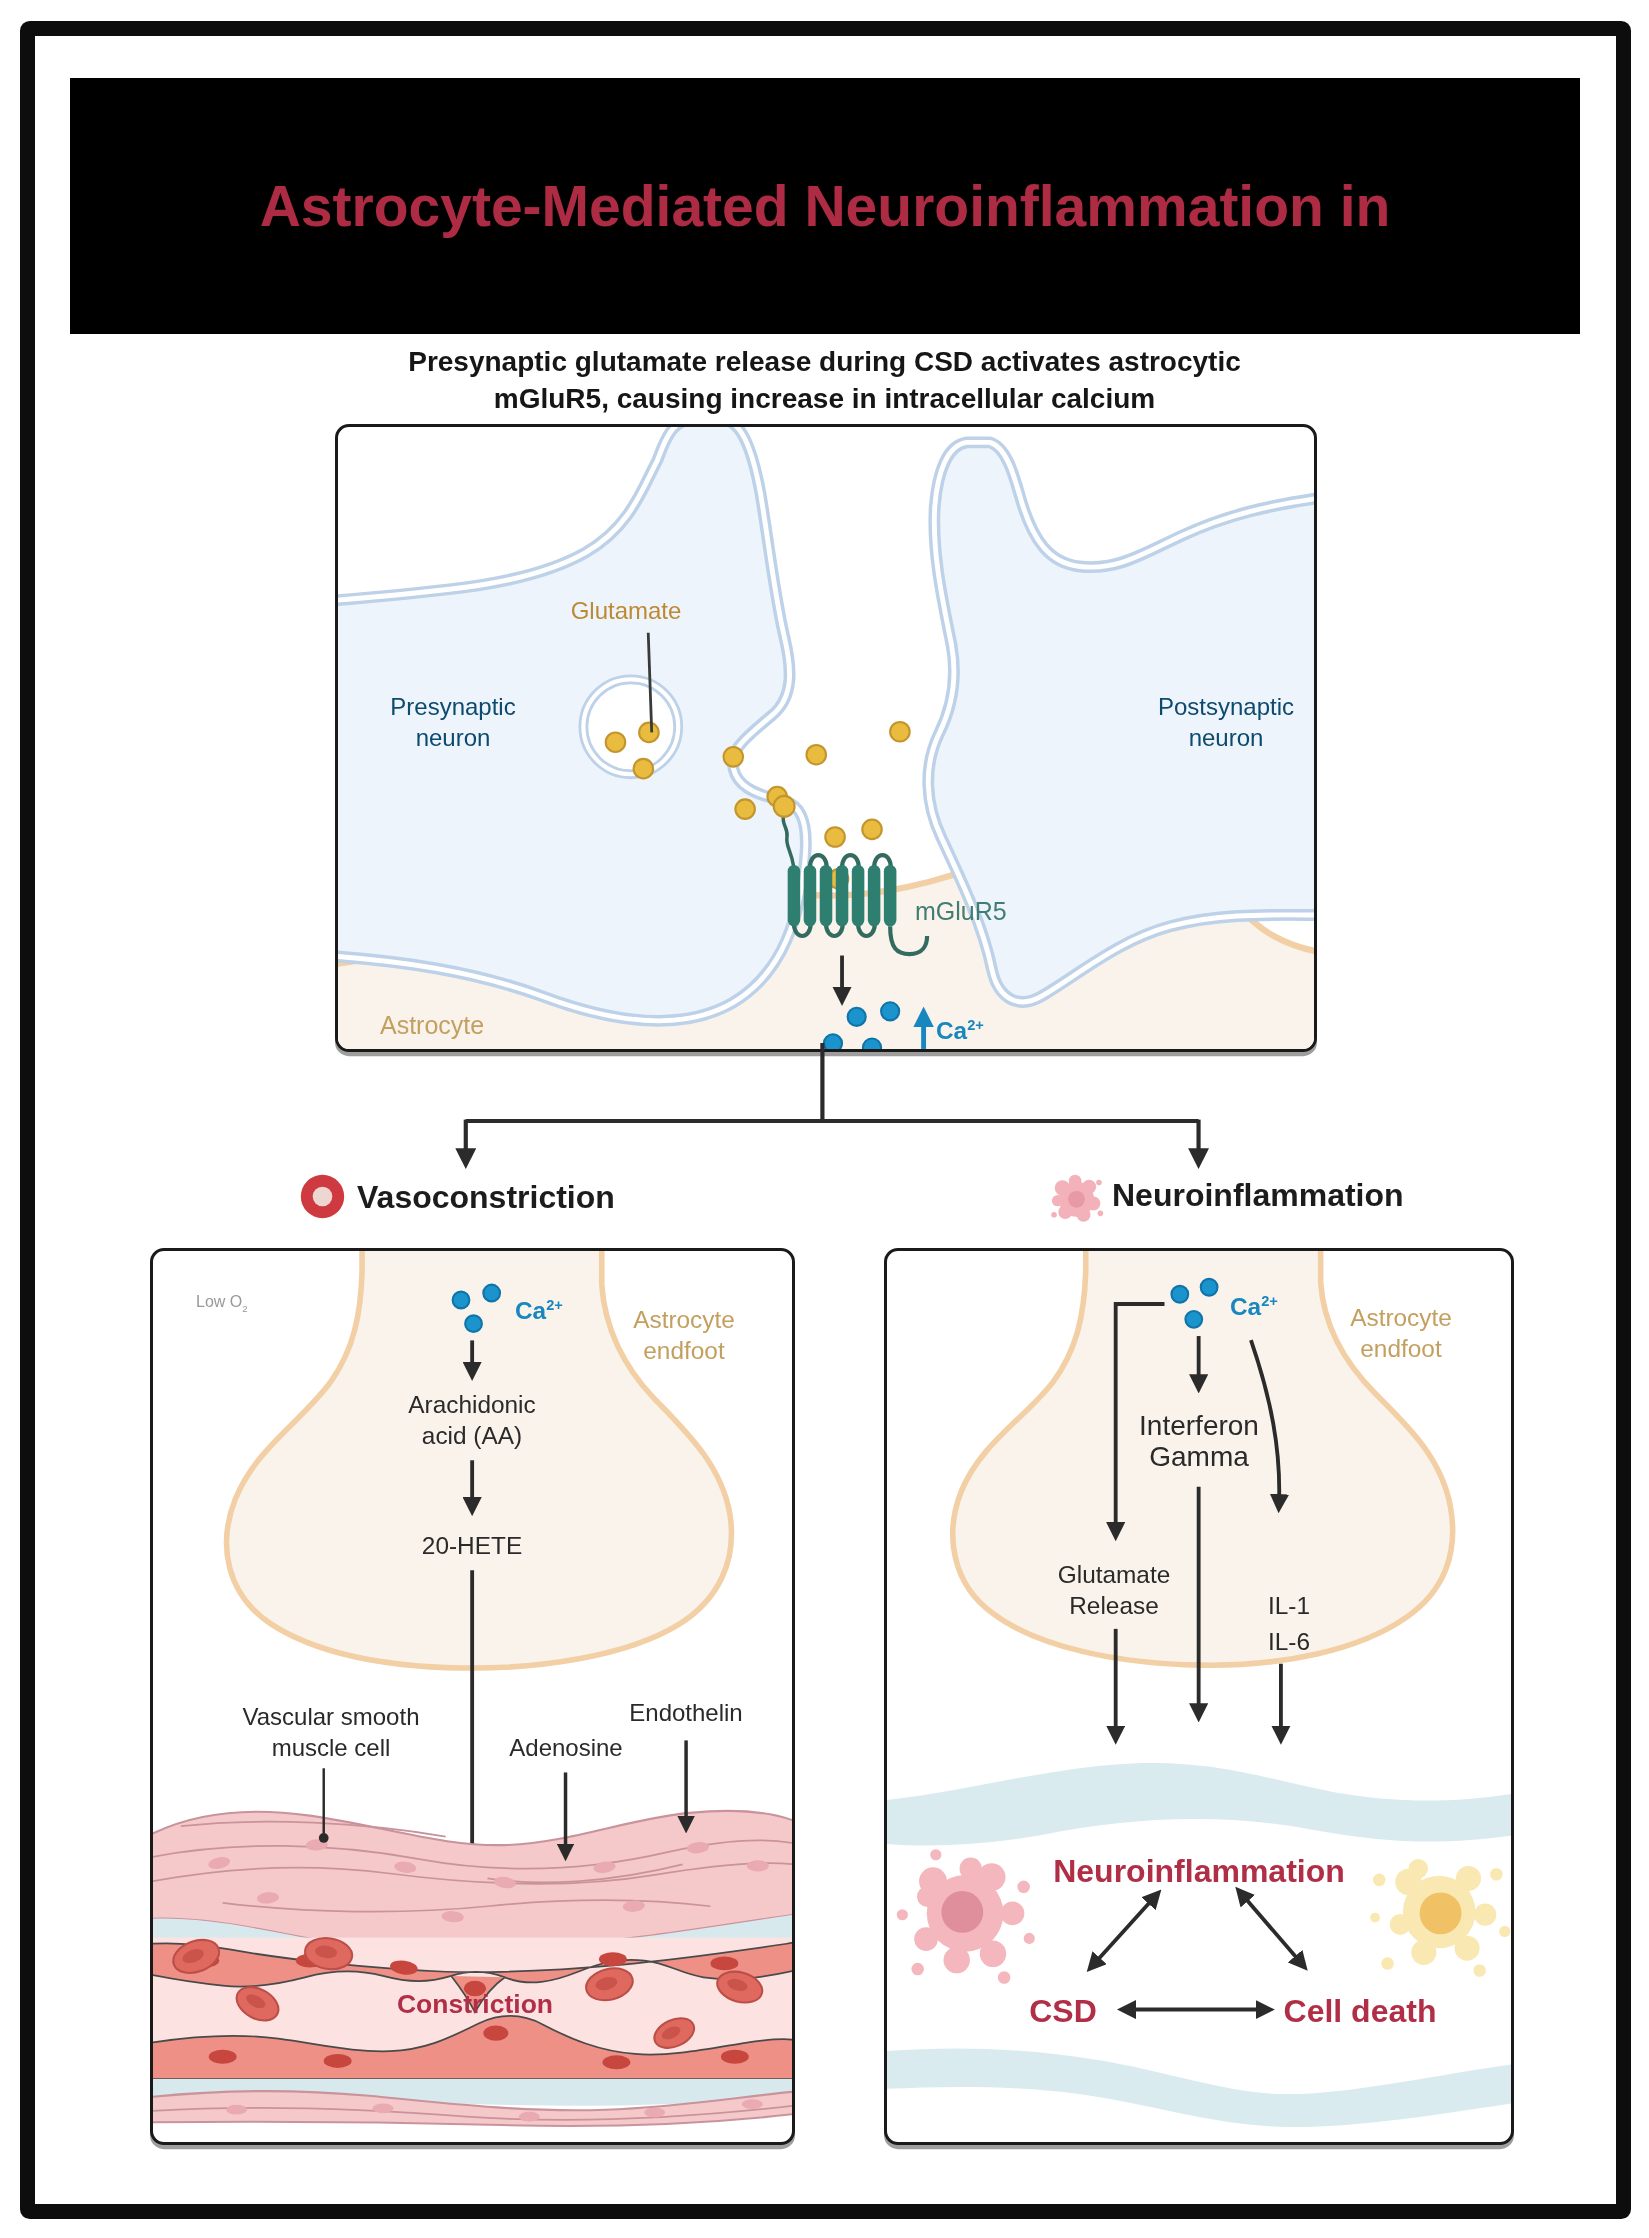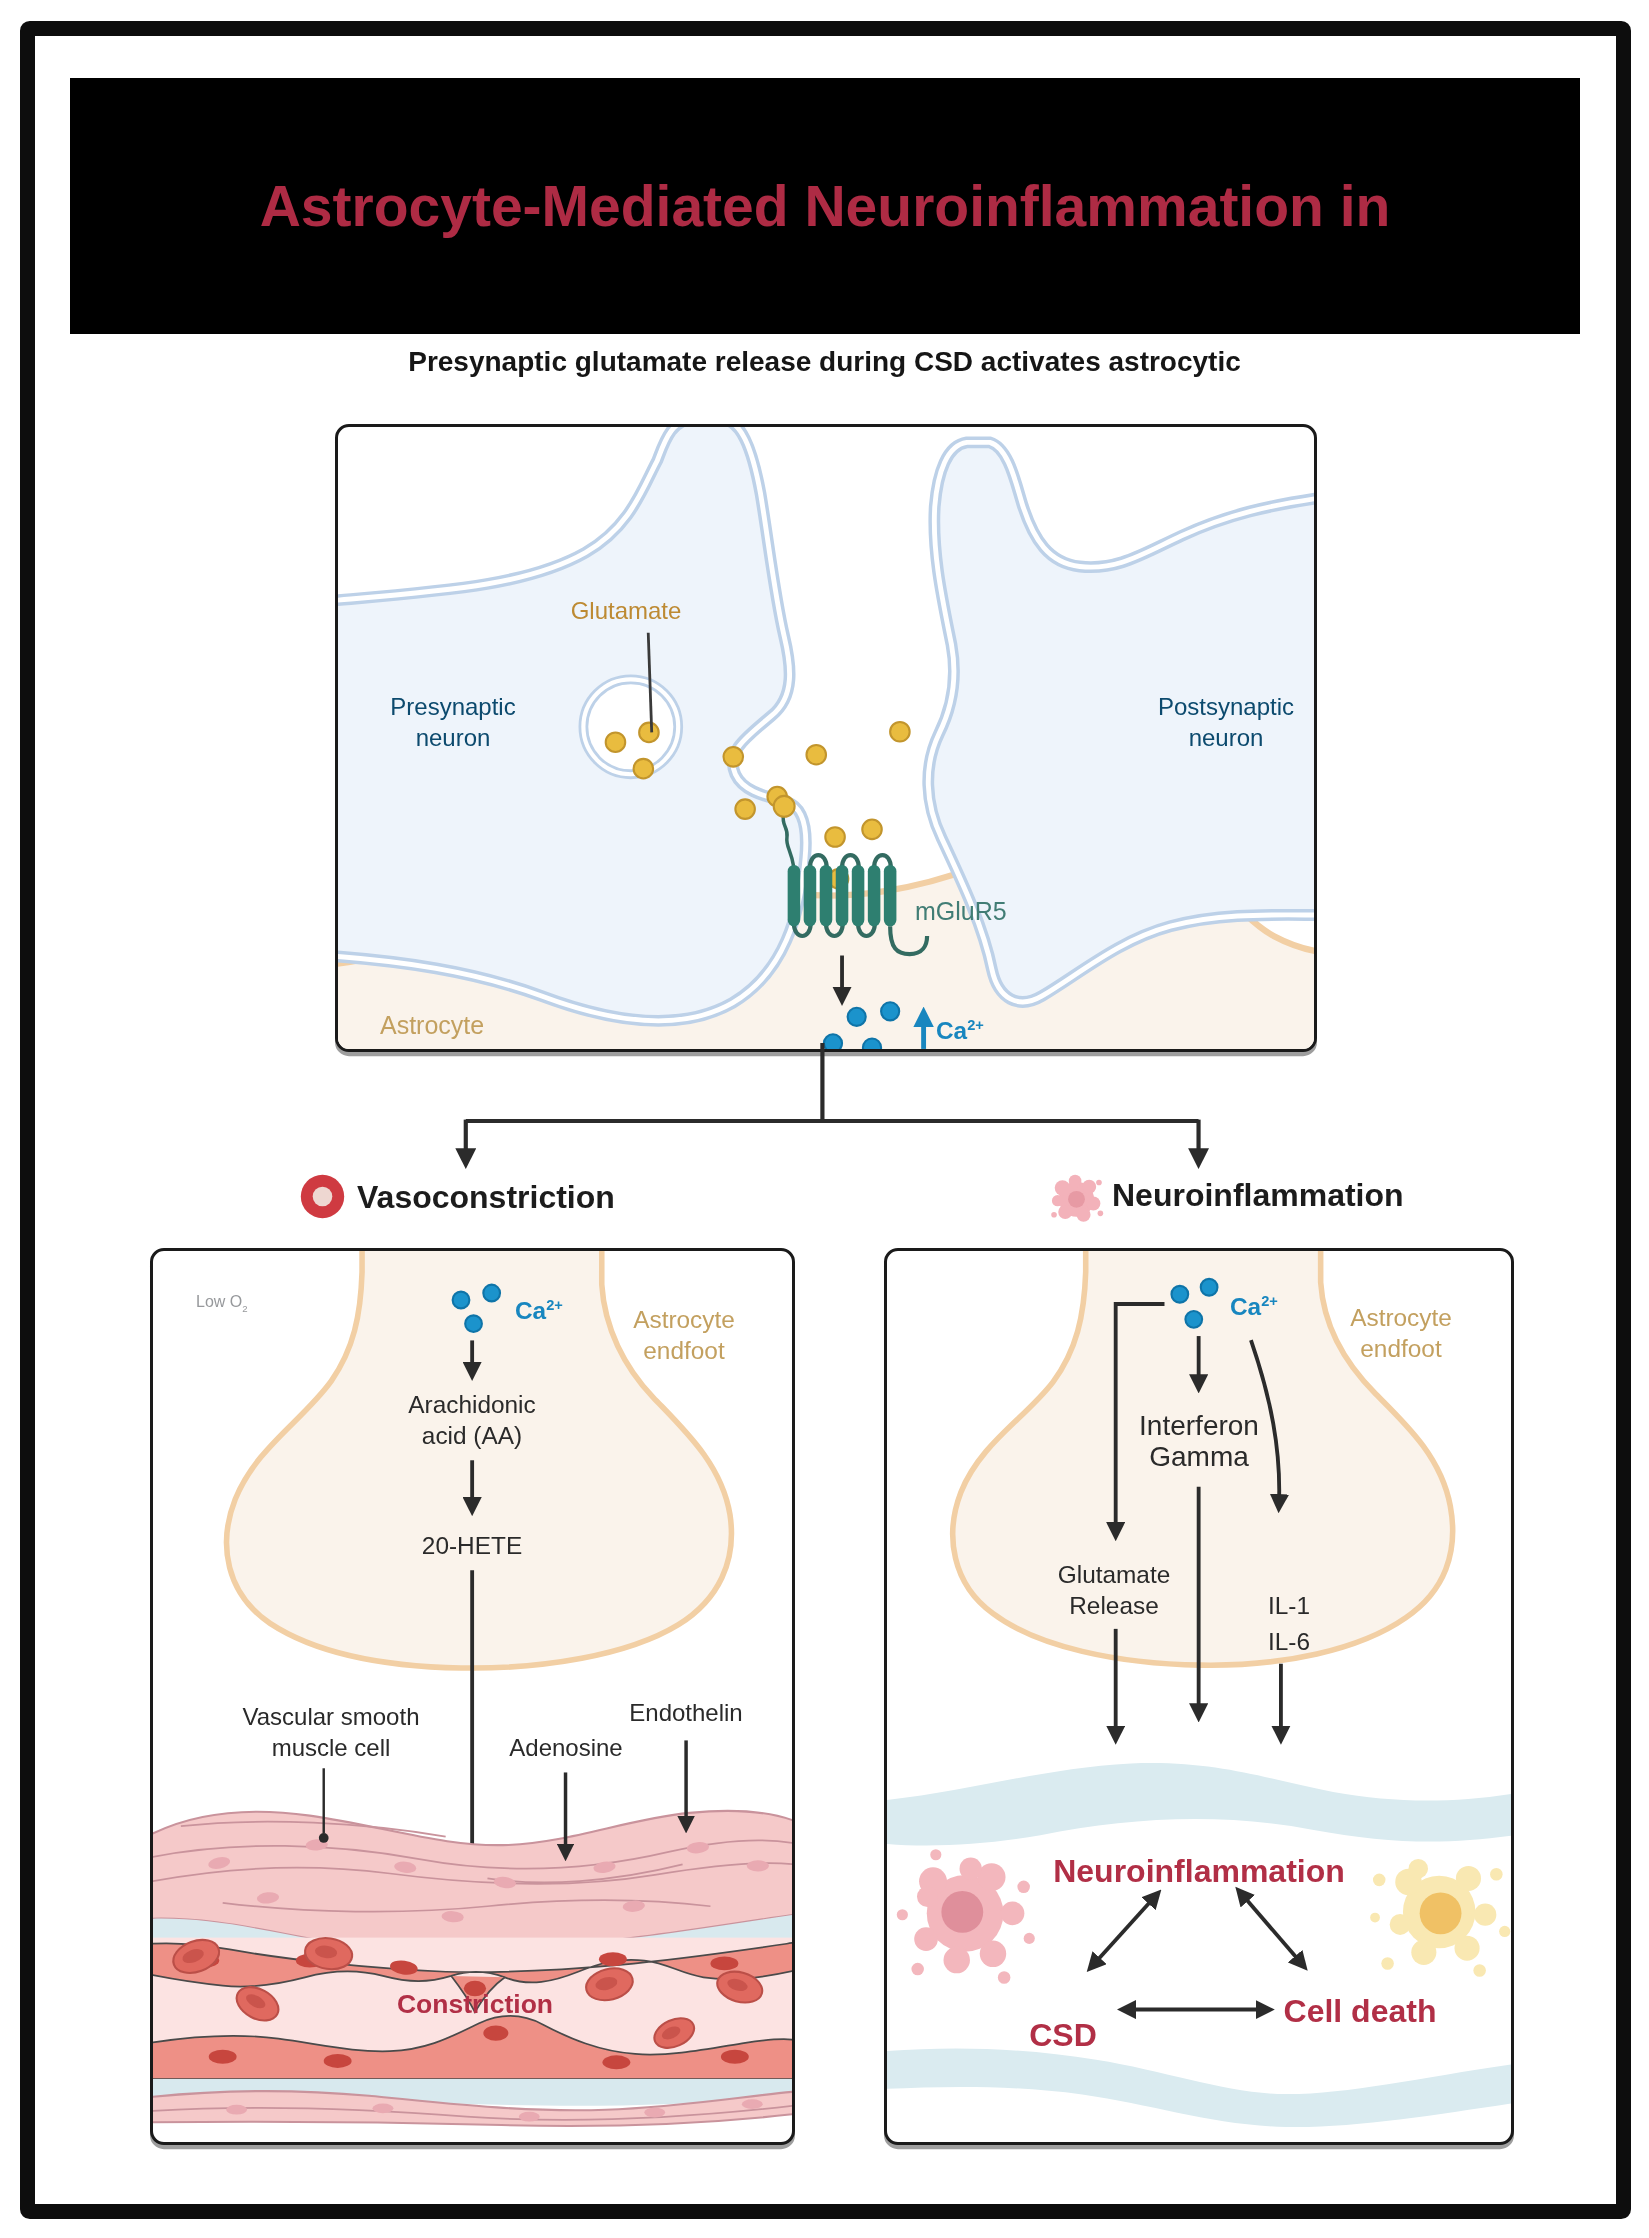--- a/index.html
+++ b/index.html
@@ -33,20 +33,21 @@
 <body>
 
 <div class="abs outer-frame"></div>
 
 <div class="abs banner">
   <div class="title-line">Astrocyte-Mediated Neuroinflammation in</div>
 </div>
 
 <div class="abs subtitle">
   <div class="subtitle-line">Presynaptic glutamate release during CSD activates astrocytic</div>
+  <div class="subtitle-line">mGluR5, causing increase in intracellular calcium</div>
 </div>
 
 <div class="abs panel panel-synapse">
   <svg width="976" height="622" viewBox="0 0 1400 892">
     <defs>
       <marker id="mk-top" viewBox="0 0 10 10" refX="7" refY="5" markerWidth="5" markerHeight="5" orient="auto-start-reverse">
         <path d="M0,0 L10,5 L0,10 Z" fill="#2b2b2b"></path>
       </marker>
       <marker id="mk-blue" viewBox="0 0 10 10" refX="7" refY="5" markerWidth="4.2" markerHeight="4.2" orient="auto-start-reverse">
         <path d="M0,0 L10,5 L0,10 Z" fill="#1886bf"></path>
@@ -390,16 +391,16 @@
     <div>Interferon</div>
       <div>Gamma</div>
   </div>
   <div class="lbl" style="left:227px;top:339px;font-size:24.4px;">
     <div>Glutamate</div>
       <div>Release</div>
   </div>
   <div class="lbl" style="left:402px;top:354px;font-size:24.4px;">IL-1</div>
   <div class="lbl" style="left:402px;top:390px;font-size:24.4px;">IL-6</div>
   <div class="lbl red-lbl big-red" style="left:312px;top:620px;">Neuroinflammation</div>
-  <div class="lbl red-lbl big-red" style="left:176px;top:784px;">CSD</div>
+  <div class="lbl red-lbl big-red" style="left:176px;top:760px;">CSD</div>
   <div class="lbl red-lbl big-red" style="left:473px;top:760px;">Cell death</div>
 </div>
 
 
 </body></html>

